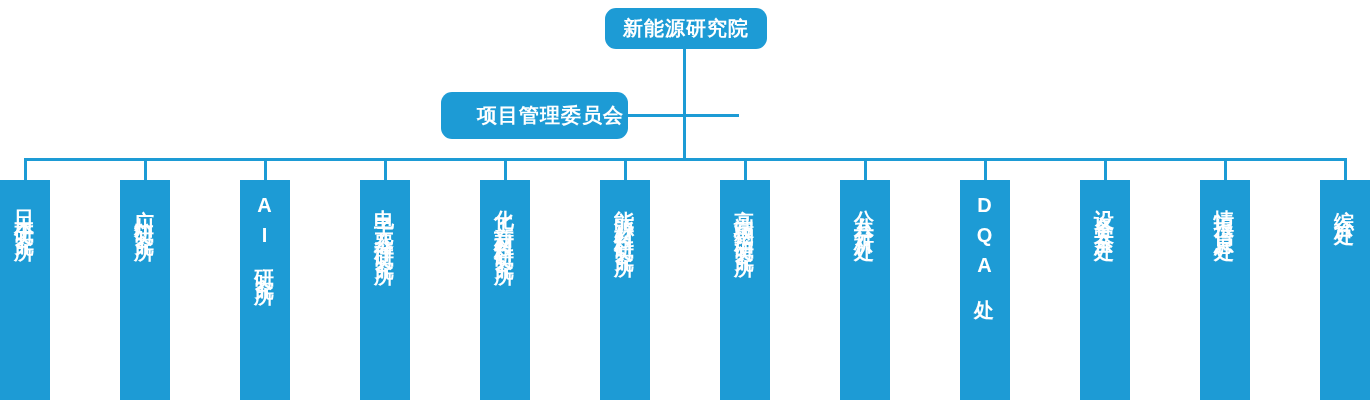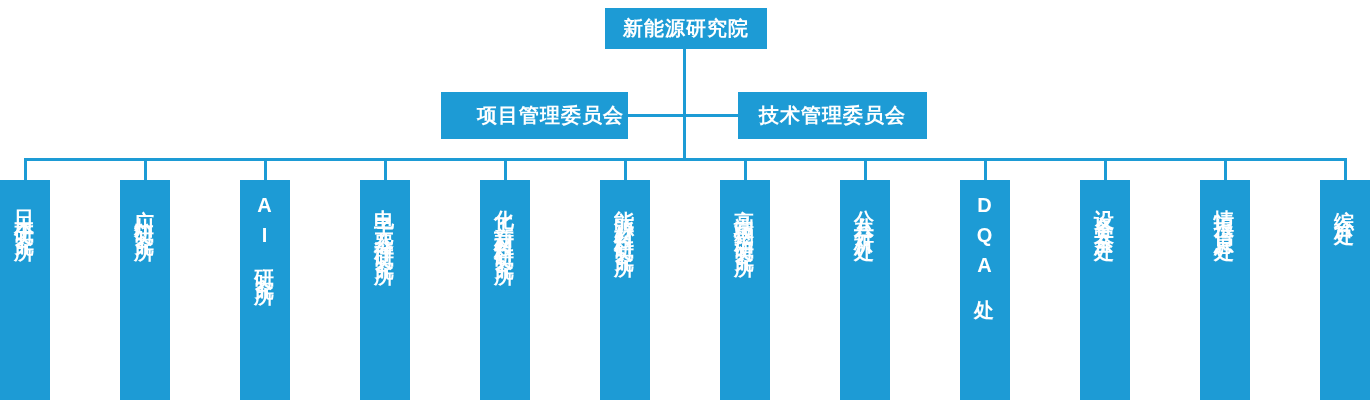--- a/index.html
+++ b/index.html
@@ -24,20 +24,21 @@
   .node {
     position: absolute;
     background: var(--accent);
     color: var(--node-text);
     font-weight: bold;
     display: flex;
     align-items: center;
     justify-content: center;
     text-align: center;
     letter-spacing: 1px;
+    border-radius: 11px;
   }
   .node.root {
     left: 605px; top: 8px; width: 162px; height: 41px;
     font-size: 20px;
   }
   .node.committee {
     top: 92px; height: 47px;
     font-size: 20px;
   }
   .node.committee.left  { left: 441px; width: 187px; padding-left: 32px; }
@@ -86,21 +87,20 @@
 <div class="chart">
 
   <div class="node root">新能源研究院</div>
 
   <div class="line trunk"></div>
   <div class="line committee-bar"></div>
   <div class="line main-rail"></div>
 
   <div class="node committee left">项目管理委员会</div>
 
-  <div class="node committee right">技术管理委员会</div>
 
   <div class="dept" style="left:0px">
       <span class="dept-label">日本研究所</span>
     </div>
   <div class="dept" style="left:120px">
       <span class="dept-label">广州研究所</span>
     </div>
   <div class="dept" style="left:240px">
       <span class="dept-label">AI研究所</span>
     </div>

